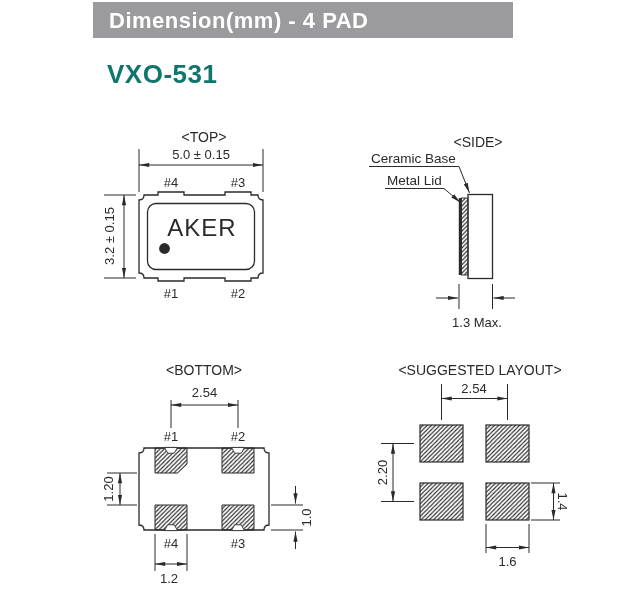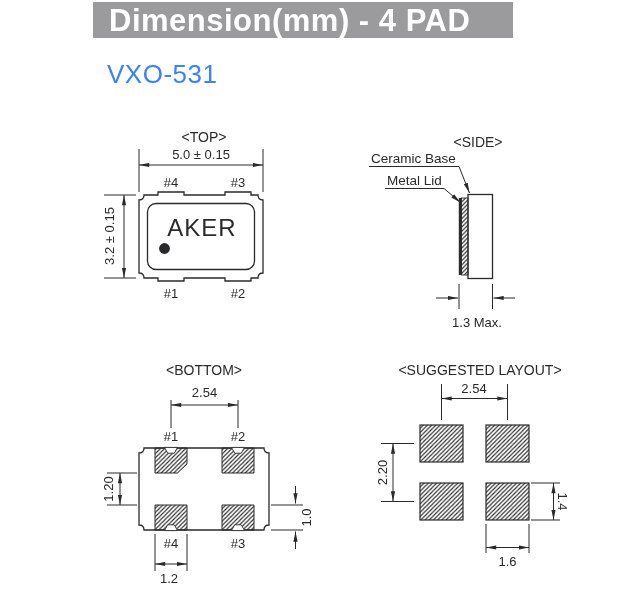--- a/index.html
+++ b/index.html
@@ -3,26 +3,26 @@
 <meta charset="utf-8">
 <style>
   html,body { margin:0; padding:0; background:#ffffff; }
   .page {
     position:relative; width:628px; height:589px; background:#ffffff;
     font-family:"Liberation Sans", sans-serif; overflow:hidden;
   }
   .title-bar {
     position:absolute; left:93px; top:2px; width:420px; height:36px;
     background:#9b9b9d; color:#ffffff; box-sizing:border-box;
-    padding-left:16px; line-height:37px; font-size:31px; font-weight:bold;
+    padding-left:16px; line-height:37px; font-size:22px; font-weight:bold;
     letter-spacing:0.5px; white-space:nowrap;
   }
   .model {
     position:absolute; left:107px; top:59px;
-    font-size:26px; font-weight:normal; color:#3b82f6; letter-spacing:0.5px;
+    font-size:26px; font-weight:bold; color:#0f766e; letter-spacing:0.5px;
   }
   svg.drawing { position:absolute; left:0; top:0; }
   svg text { fill:#2a2a2c; font-family:"Liberation Sans", sans-serif; }
   .t13 { font-size:13px; text-anchor:middle; }
   .t13l { font-size:13.5px; text-anchor:start; }
   .t14 { font-size:14px; text-anchor:middle; }
   .brand { font-size:24px; text-anchor:middle; letter-spacing:1px; }
   .ln { stroke:#2a2a2c; stroke-width:1; fill:none; }
   .ol { stroke:#2a2a2c; stroke-width:1.3; fill:none; }
   .a2 { marker-start:url(#arr); marker-end:url(#arr); }

